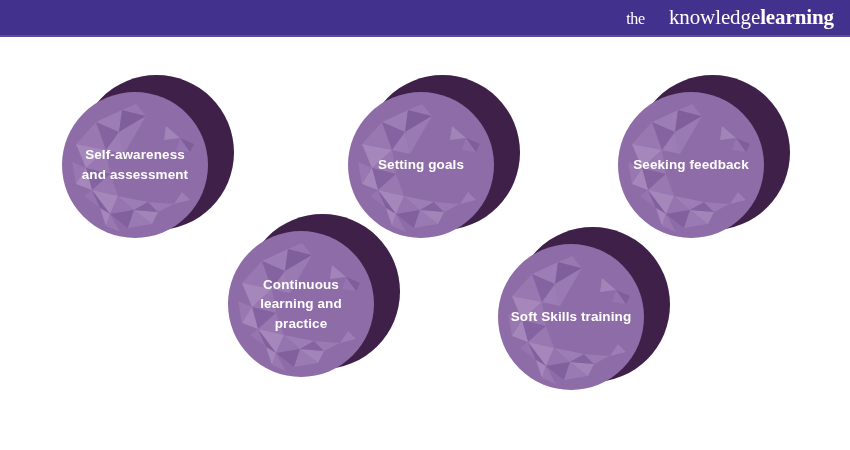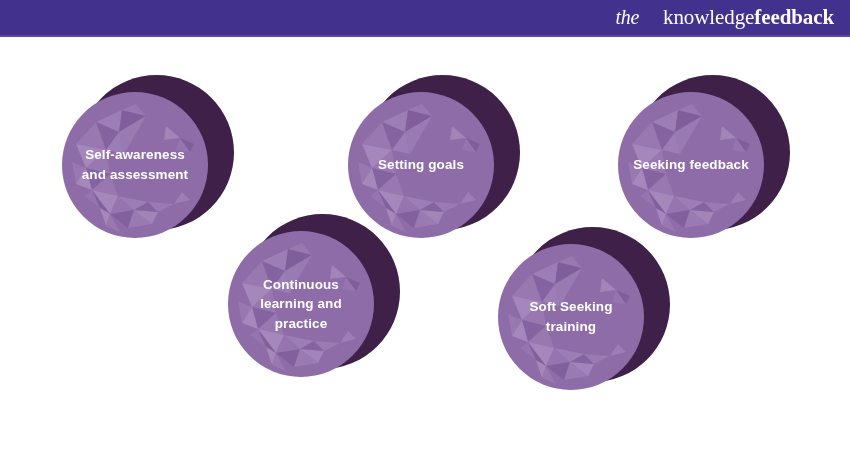--- a/index.html
+++ b/index.html
@@ -35,23 +35,22 @@
     font-family: "Liberation Serif", serif;
     font-size: 21px;
     line-height: 1;
     white-space: nowrap;
     margin-right: 16px;
     letter-spacing: -0.1px;
     display: flex;
     align-items: baseline;
   }
   .logo-the {
-    font-style: italic;
     font-weight: 400;
-    font-size: 20px;
+    font-size: 16px;
     letter-spacing: -0.3px;
   }
   .logo-knowledge {
     font-weight: 400;
     margin-left: 24px;
   }
   .logo-academy {
     font-weight: 700;
   }
 
@@ -122,21 +121,21 @@
     pointer-events: none;
   }
 </style>
 </head>
 <body style="background: rgb(255, 255, 255);">
 
 <div class="header" style="background: rgb(67, 49, 142); border-bottom-color: rgb(91, 74, 158);">
   <div class="logo">
     <span class="logo-the">the</span>
       <span class="logo-knowledge">knowledge</span>
-      <span class="logo-academy">feedback</span>
+      <span class="logo-academy">learning</span>
   </div>
 </div>
 
 <div class="canvas" id="canvas">
     <div class="badge" style="left: 62px; top: 38px;">
       <div class="badge-back" style="background: rgb(62, 32, 73);"></div>
       <div class="badge-front" style="background: rgb(142, 108, 168);">
         <svg viewBox="0 0 146 146">
           <polygon points="14,52 34,30 44,58" fill="#9C7CB4" fill-opacity="0.75"></polygon>
           <polygon points="34,30 60,18 57,40" fill="#A98CBF" fill-opacity="0.55"></polygon>
@@ -310,15 +309,15 @@
           <polygon points="90,132 72,118 96,120" fill="#A98CBF" fill-opacity="0.75"></polygon>
           <polygon points="96,120 72,118 86,110" fill="#7E5C99" fill-opacity="0.55"></polygon>
           <polygon points="96,120 86,110 112,112" fill="#9C7CB4" fill-opacity="0.85"></polygon>
           <polygon points="44,134 48,122 58,140" fill="#9C7CB4" fill-opacity="0.75"></polygon>
           <polygon points="118,46 128,60 114,58" fill="#9C7CB4" fill-opacity="0.55"></polygon>
           <polygon points="128,60 118,46 132,52" fill="#7E5C99" fill-opacity="0.85"></polygon>
           <polygon points="104,34 118,46 102,48" fill="#A98CBF" fill-opacity="0.75"></polygon>
           <polygon points="112,112 120,100 128,108" fill="#A98CBF" fill-opacity="0.55"></polygon>
         </svg>
       </div>
-      <div class="badge-label" style="color: rgb(255, 255, 255);">Soft Seeking training</div>
+      <div class="badge-label" style="color: rgb(255, 255, 255);">Soft Skills training</div>
     </div>
   </div>
 
 </body></html>

